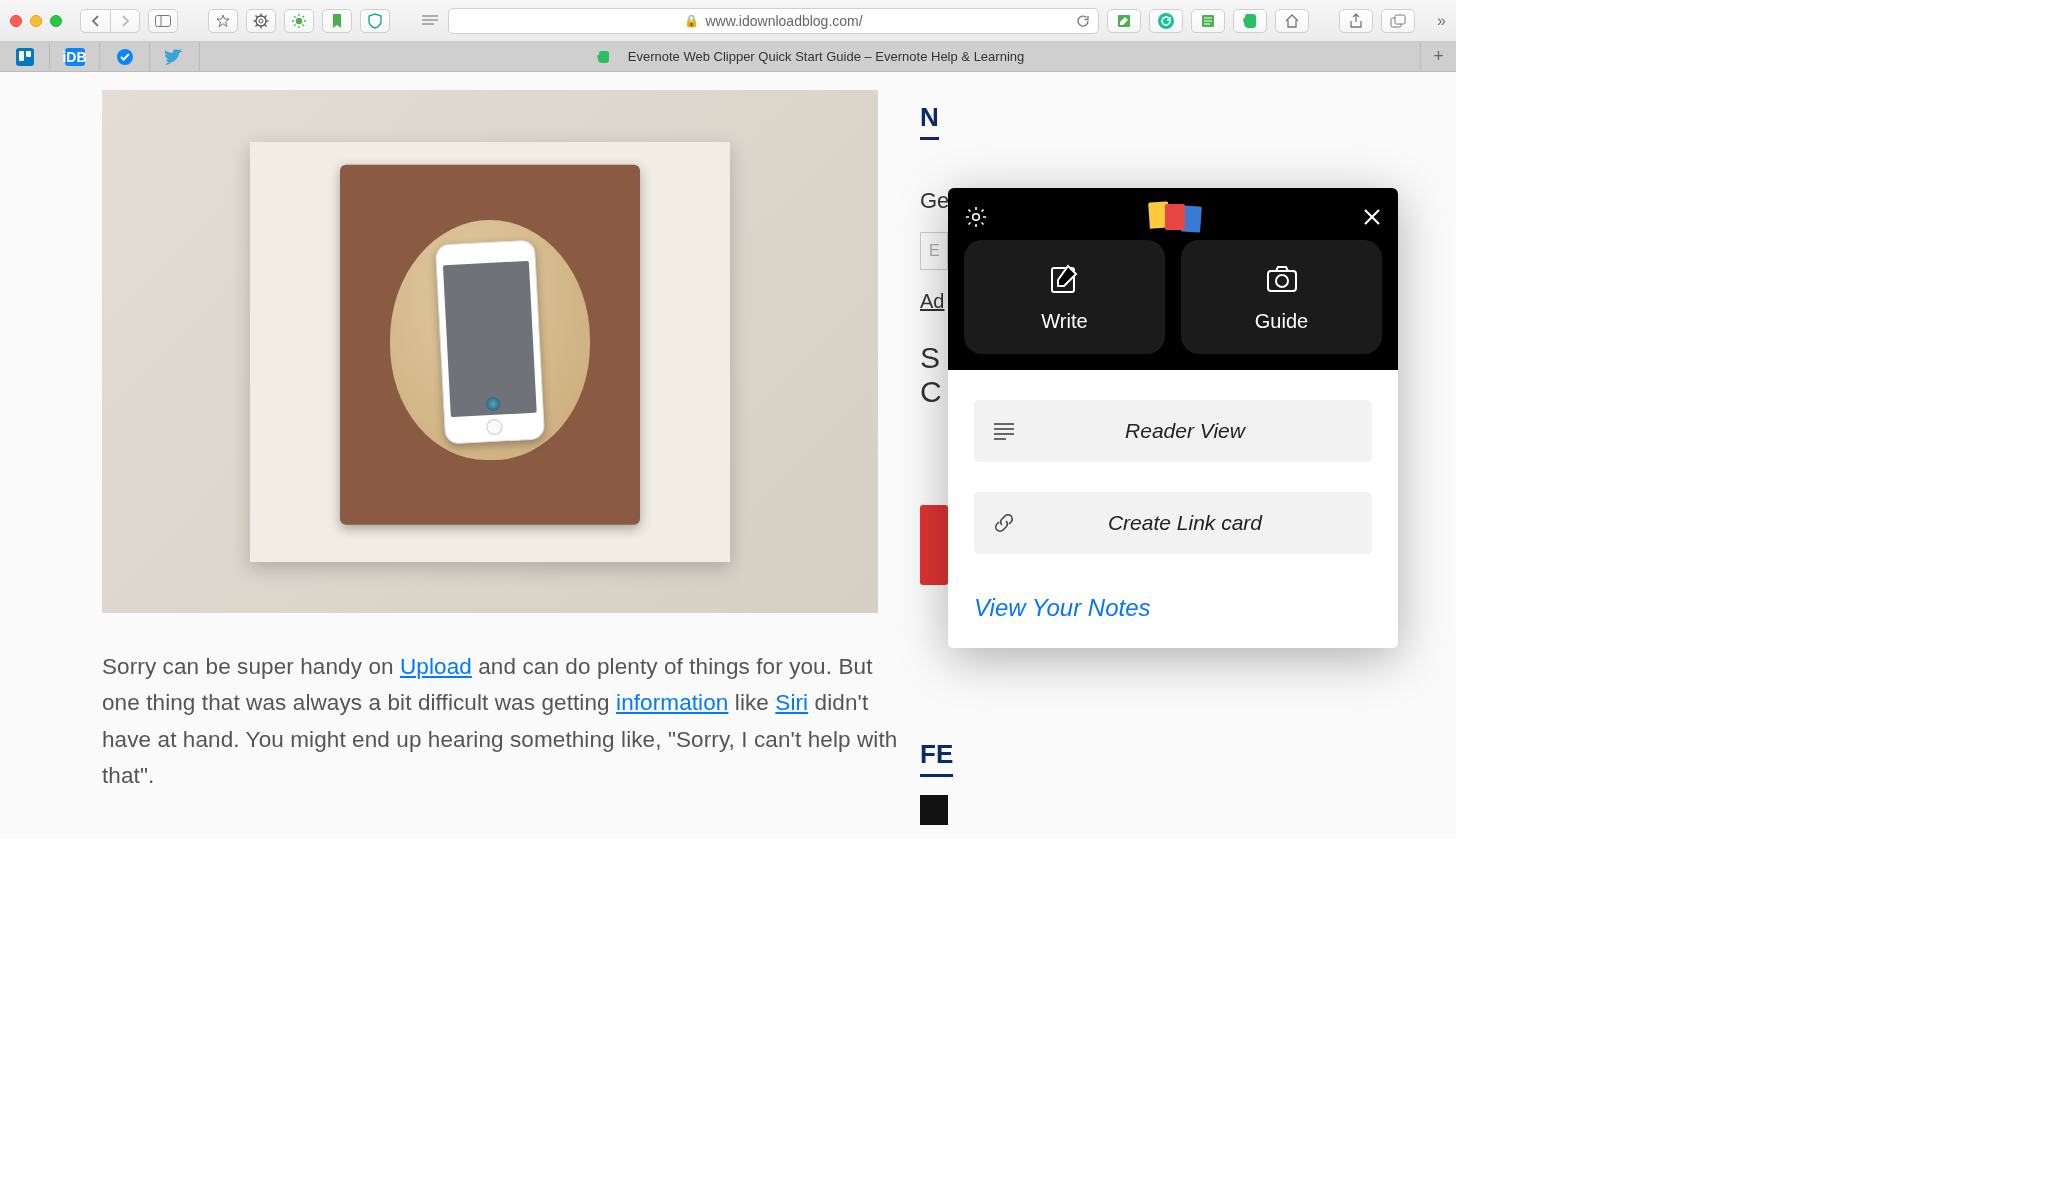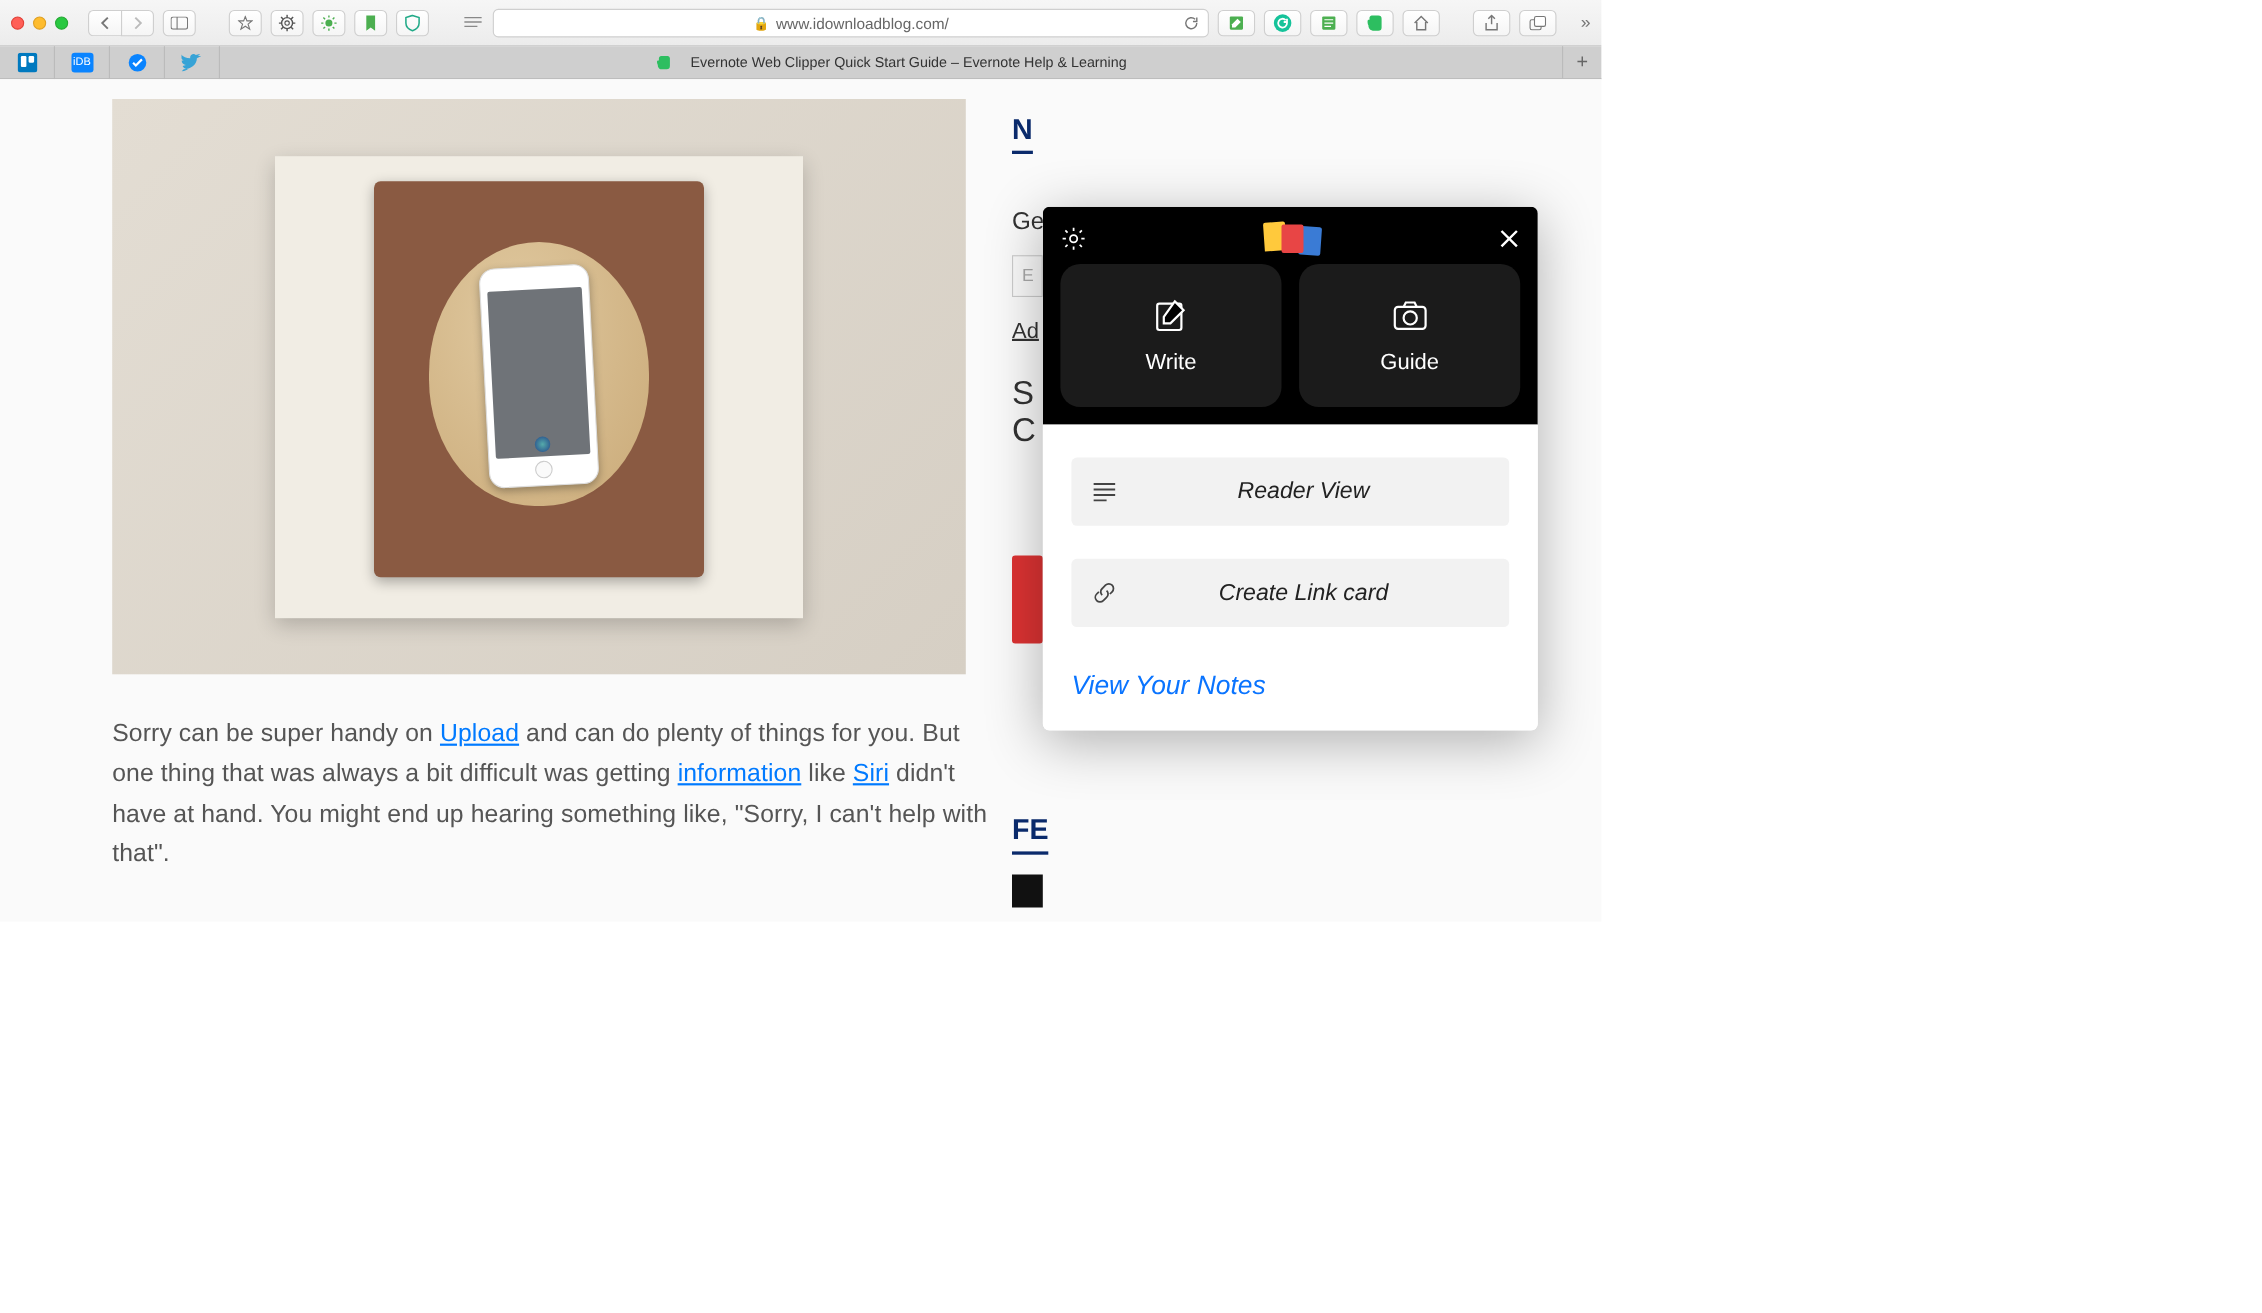--- a/index.html
+++ b/index.html
@@ -207,21 +207,21 @@
 .clipper-head-top .gear, .clipper-head-top .close {
   color:#fff; font-size:22px; display:flex; align-items:center;
 }
 .clipper-head-top .logo { display:flex; gap:0; }
 .logo .y { width:20px;height:26px;background:#ffc93c;border-radius:2px 2px 0 0;transform:translate(4px,-2px)rotate(-4deg); }
 .logo .r { width:20px;height:26px;background:#e84545;border-radius:2px;position:relative;z-index:2; }
 .logo .b { width:20px;height:26px;background:#3a7bd5;border-radius:2px;transform:translate(-4px,2px)rotate(4deg); }
 
 .clipper-actions { display:flex; gap:16px; }
 .clip-action {
-  flex:1; height:130px;
+  flex:1; height:114px;
   background:#1b1b1b; border-radius:18px;
   display:flex; flex-direction:column; align-items:center;justify-content:center;
   gap:14px; color:#fff; font-size:20px;
 }
 .clip-action svg { width:34px; height:34px; }
 
 .clipper-body { padding: 30px 26px 26px 26px; background:#fff;font-style:italic; }
 .clip-item {
   height: 62px;
   background:#f2f2f2; border-radius:5px;
@@ -385,21 +385,21 @@
 <div class="tab-bar">
   <div class="fav-strip">
     <div class="fav-item">
       <svg width="18" height="18" viewBox="0 0 18 18">
           <rect width="18" height="18" rx="3" fill="#0079bf"></rect>
           <rect x="3" y="3" width="5" height="10" rx="1" fill="#fff"></rect>
           <rect x="10" y="3" width="5" height="6" rx="1" fill="#fff"></rect>
         </svg>
     </div>
     <div class="fav-item">
-      <div style="width:20px;height:18px;background:#0a84ff;color:#fff;font-size:10px;display:flex;align-items:center;justify-content:center;border-radius:3px;font-weight:400">iDB</div>
+      <div style="width:20px;height:18px;background:#0a84ff;color:#fff;font-size:14px;display:flex;align-items:center;justify-content:center;border-radius:3px;font-weight:700">iDB</div>
     </div>
     <div class="fav-item">
       <svg width="18" height="18" viewBox="0 0 18 18">
           <circle cx="9" cy="9" r="8" fill="#0a84ff"></circle>
           <path d="M5 9 l2.5 2.5 L13 6" stroke="#fff" stroke-width="2" fill="none"></path>
         </svg>
     </div>
     <div class="fav-item">
       <svg width="20" height="16" viewBox="0 0 20 16">
           <path d="M2 14 c6 0 12-4 12-10 l4-2 -3 0 2-2 -4 1 c-2-2-6 0-5 3 c-4 0-7-2-9-4 c-1 3 1 5 3 6 l-2 0 c0 2 2 4 4 4 l-3 1 c1 2 3 3 5 3 c-2 1-4 2-6 2" fill="#37a3d6"></path>

